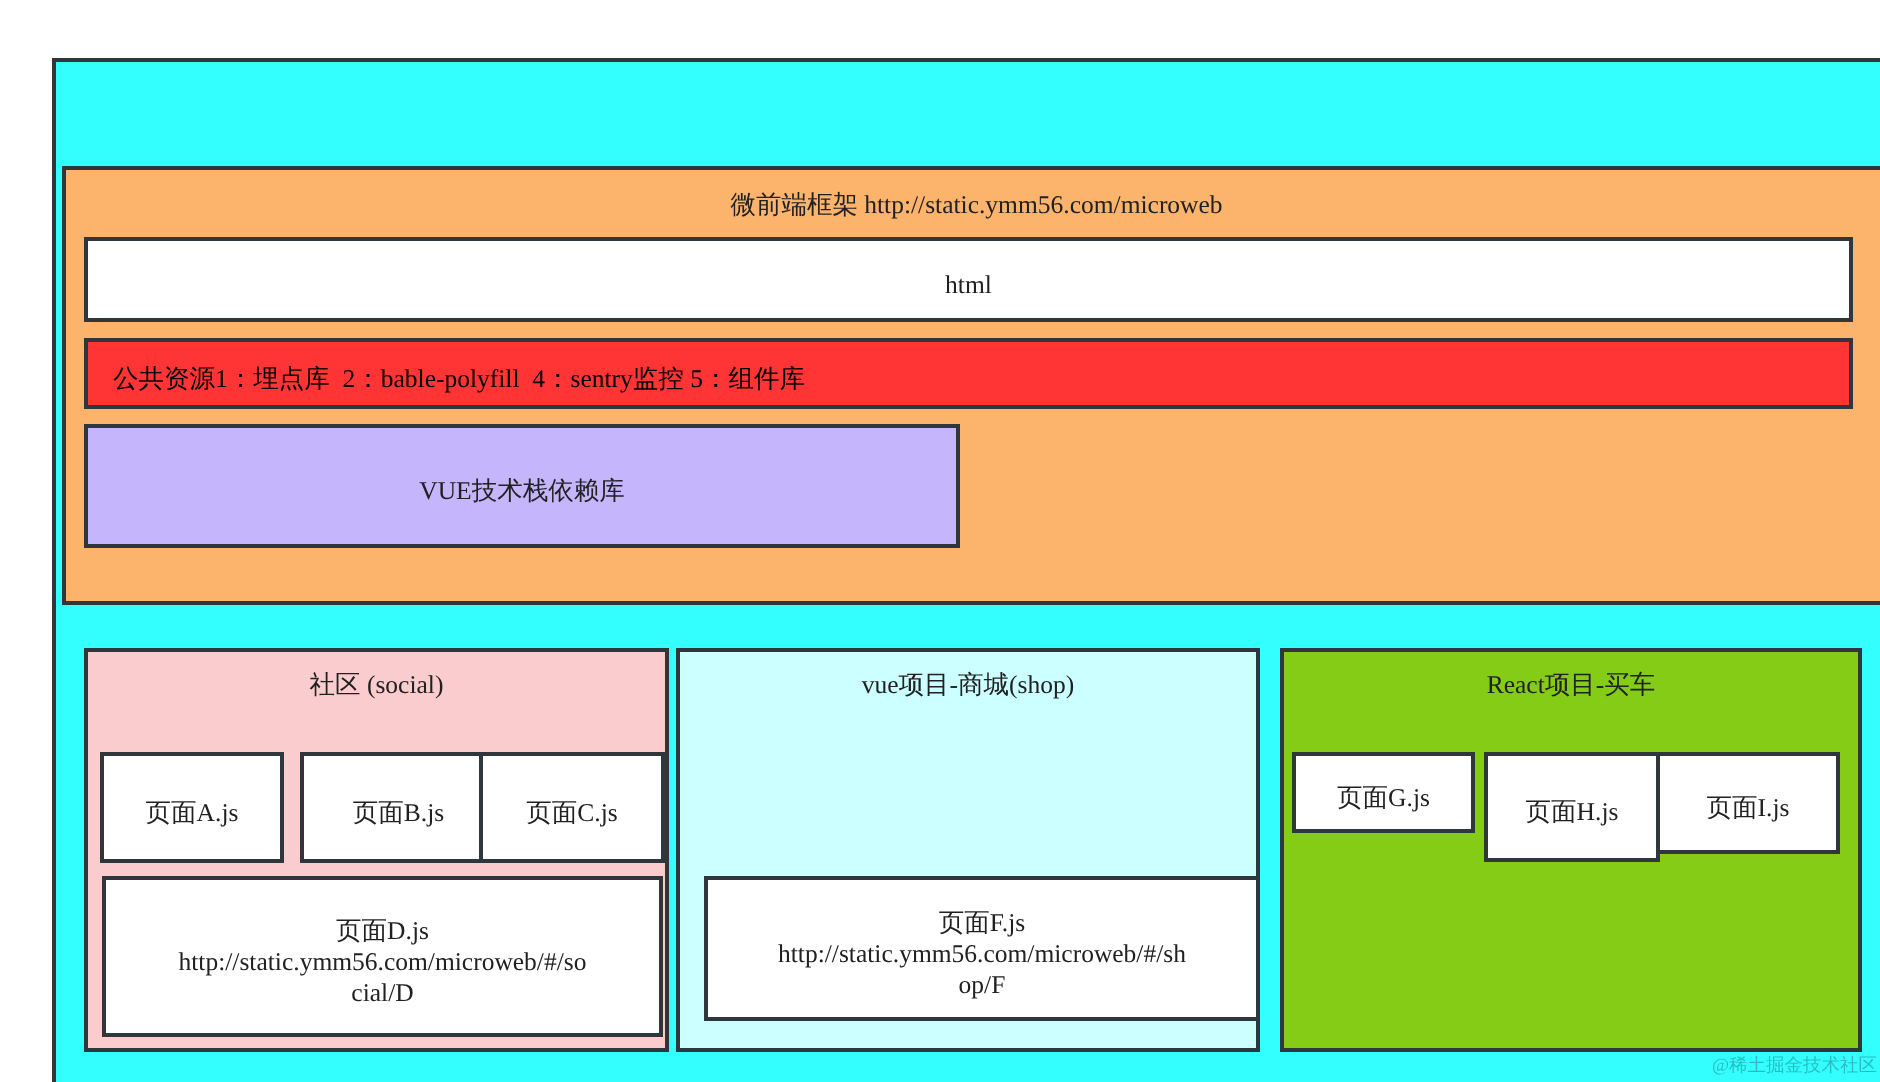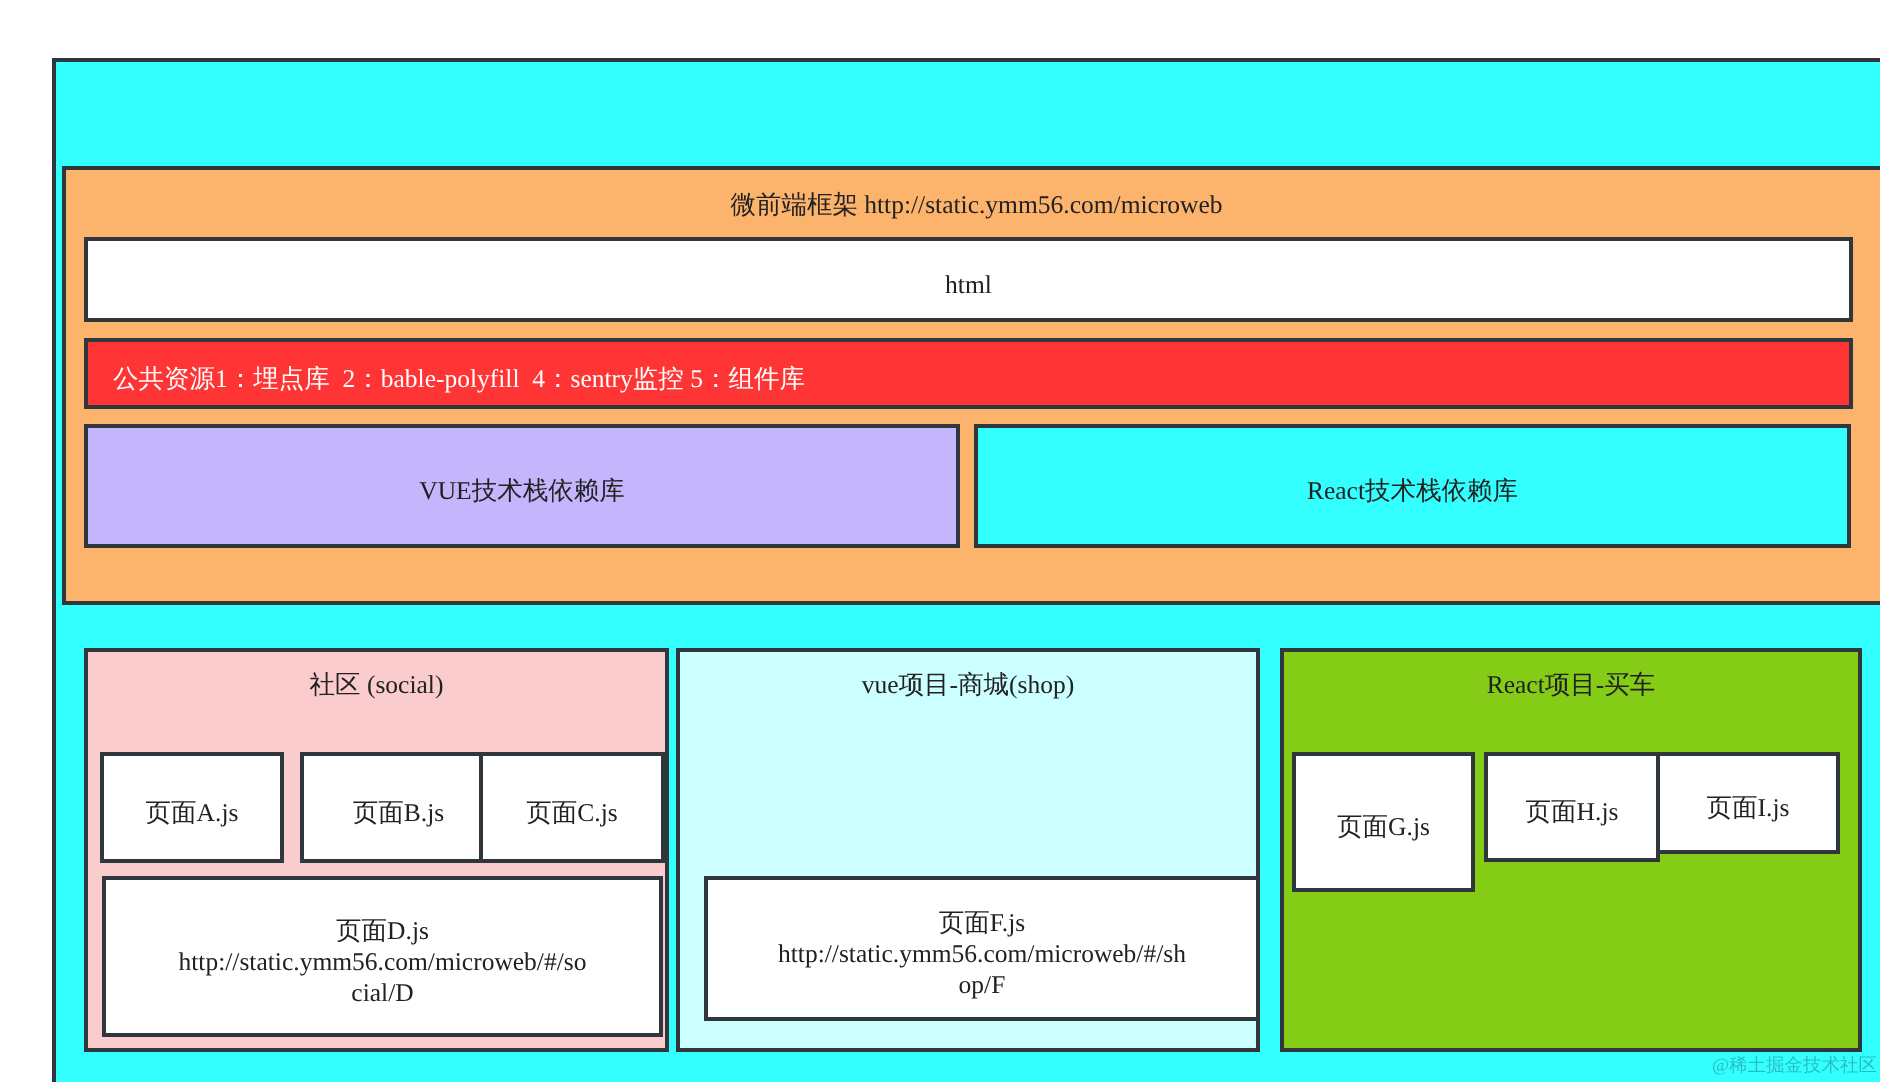--- a/index.html
+++ b/index.html
@@ -42,30 +42,27 @@
 
   <div class="bx frame">
     <div class="txt top" style="top:1px">微前端框架 http://static.ymm56.com/microweb</div>
   </div>
 
   <div class="bx htmlbar">
     <div class="txt mid">html</div>
   </div>
 
   <div class="bx resbar">
-    <div class="txt mid" style="text-align:left;padding-left:21px;color:#ffffff">公共资源1：埋点库  2：bable-polyfill  4：sentry监控 5：组件库</div>
+    <div class="txt mid" style="text-align:left;padding-left:21px;color:#000000">公共资源1：埋点库  2：bable-polyfill  4：sentry监控 5：组件库</div>
   </div>
 
   <div class="bx vuedep">
     <div class="txt mid">VUE技术栈依赖库</div>
   </div>
 
-  <div class="bx reactdep">
-    <div class="txt mid">React技术栈依赖库</div>
-  </div>
 
   <div class="bx social">
     <div class="txt top" style="top:-1px">社区 (social)</div>
     <div class="bx pg" style="left:8px;top:96px;width:184px;height:111px">
       <div class="txt mid">页面A.js</div>
     </div>
     <div class="bx pg" style="left:208px;top:96px;width:197px;height:111px">
       <div class="txt mid">页面B.js</div>
     </div>
     <div class="bx pg" style="left:387px;top:96px;width:186px;height:111px">
@@ -82,21 +79,21 @@
     <div class="txt top" style="top:-1px">vue项目-商城(shop)</div>
     <div class="bx pg" style="left:20px;top:220px;width:556px;height:145px">
       <div class="txt mid">页面F.js
 http://static.ymm56.com/microweb/#/sh
 op/F</div>
     </div>
   </div>
 
   <div class="bx reactapp">
     <div class="txt top" style="top:-1px">React项目-买车</div>
-    <div class="bx pg" style="left:4px;top:96px;width:183px;height:140px">
+    <div class="bx pg" style="left:4px;top:96px;width:183px;height:81px">
       <div class="txt mid">页面G.js</div>
     </div>
     <div class="bx pg" style="left:196px;top:96px;width:176px;height:110px">
       <div class="txt mid">页面H.js</div>
     </div>
     <div class="bx pg" style="left:368px;top:96px;width:184px;height:102px">
       <div class="txt mid">页面I.js</div>
     </div>
   </div>
 

